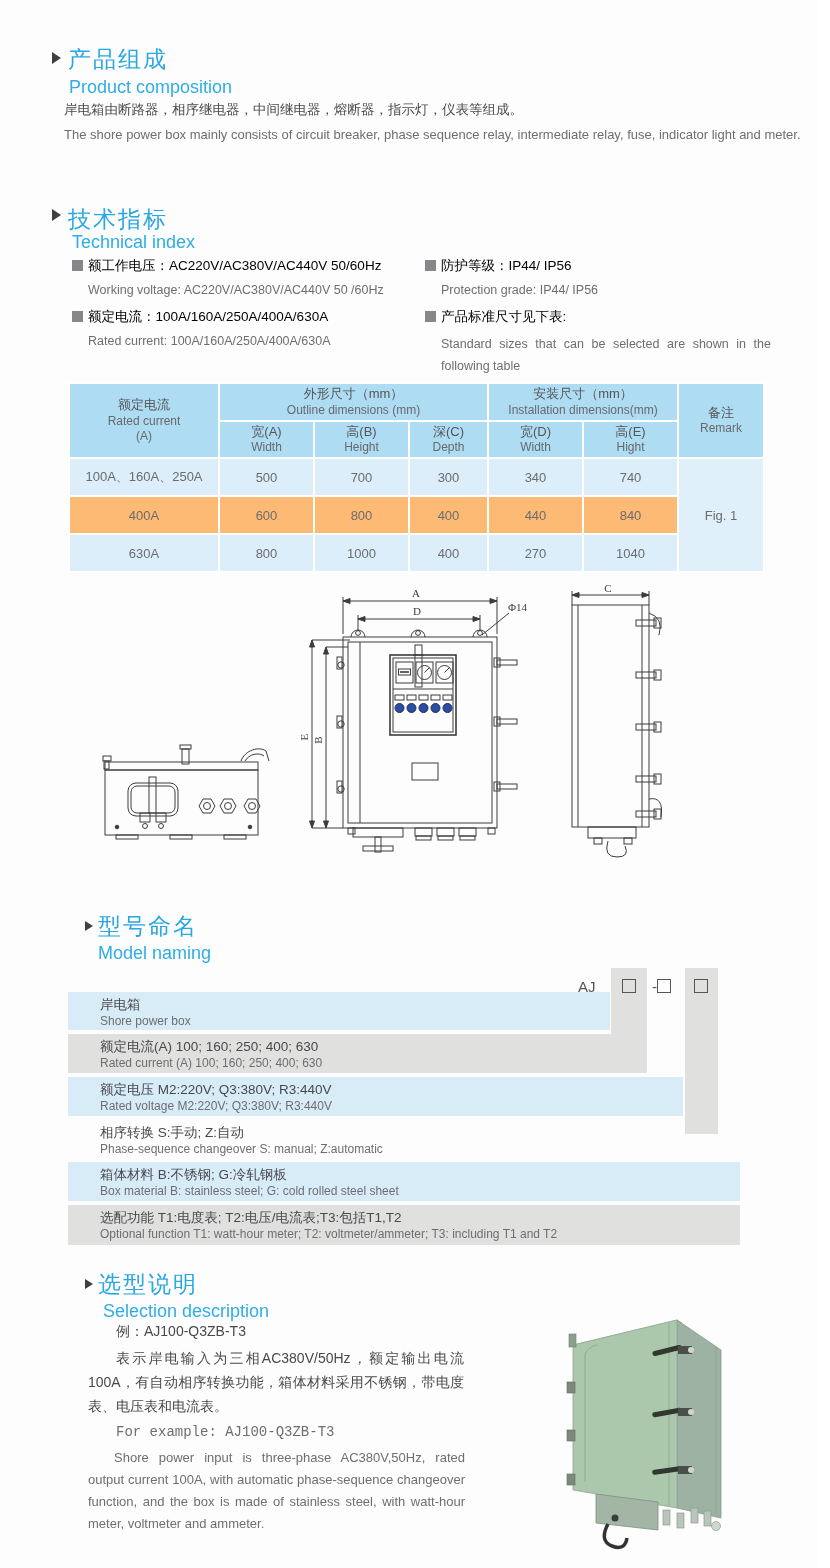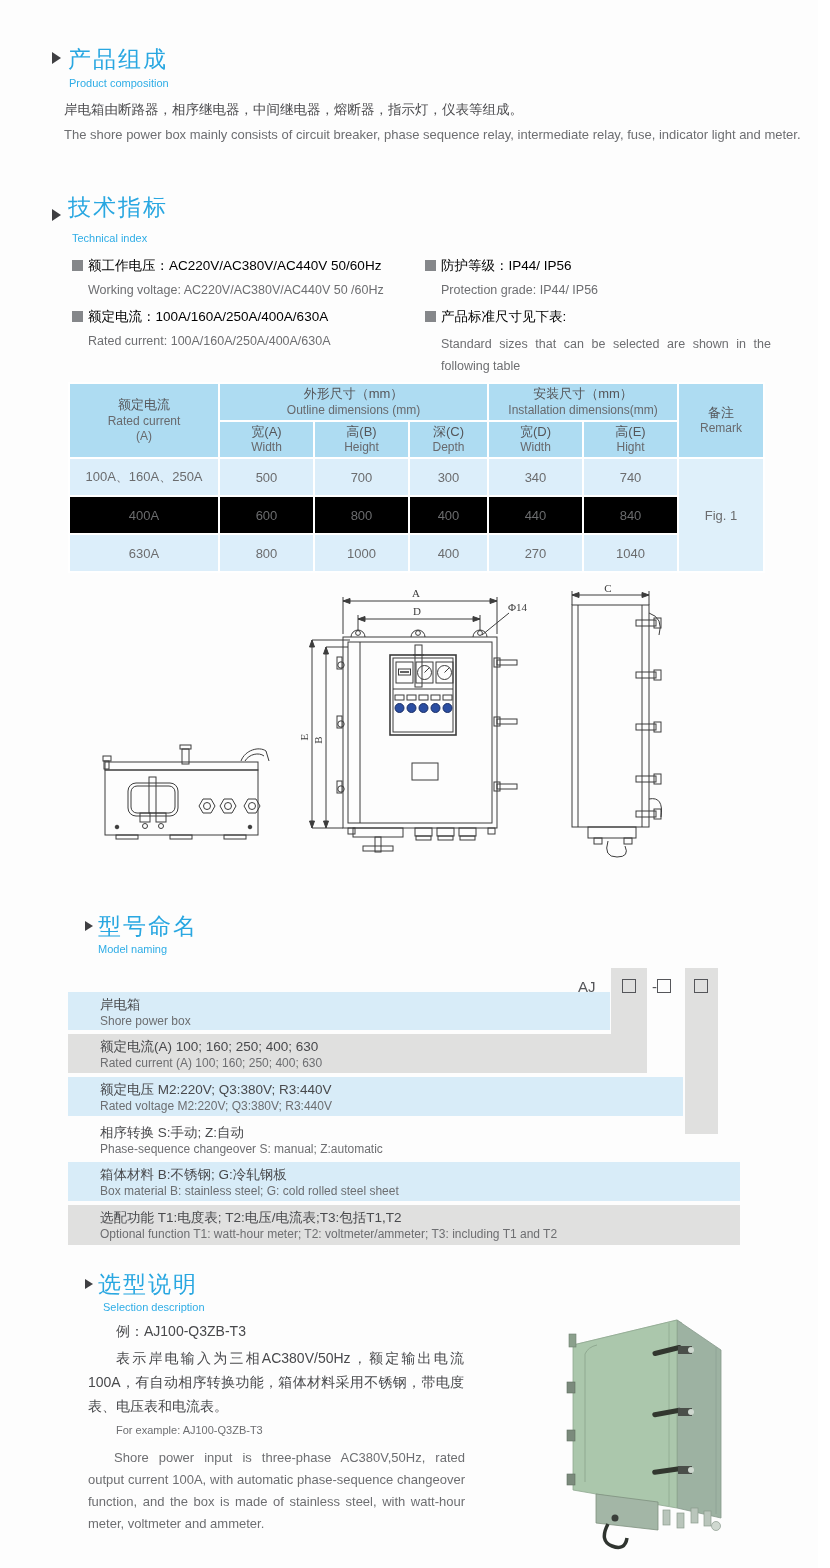--- a/index.html
+++ b/index.html
@@ -2,69 +2,69 @@
 <html><head>
 <meta charset="utf-8">
 <style>
   html,body{margin:0;padding:0;background:#ffffff;}
   .page{position:relative;width:818px;height:1568px;background:#fdfdfd;overflow:hidden;
         font-family:"Liberation Sans","DejaVu Sans",sans-serif;color:#4a4a4d;}
   .abs{position:absolute;}
   
   .tri{width:0;height:0;border-top:6px solid transparent;border-bottom:6px solid transparent;border-left:9px solid #3f3f42;}
   .h-cn{font-size:23px;letter-spacing:2px;color:#29a7e1;}
-  .h-en{font-size:11px;color:#2fadE6;color:#2fade6;}
+  .h-en{font-size:18px;color:#2fadE6;color:#2fade6;}
   .p-cn{font-size:13.5px;color:#4a4a4d;}
   .p-en{font-size:13px;color:#6d6e71;}
   
   .spec-cn{font-size:13.5px;color:#000000;white-space:nowrap;}
   .sq{display:inline-block;width:11px;height:11px;background:#85878a;margin-right:5px;vertical-align:-1px;}
   .spec-en{margin:8px 0 0 16px;font-size:12.5px;color:#6d6e71;}
   .spec-en.wrap{width:330px;text-align:justify;line-height:1.75;}
   
   table.dim{border-collapse:collapse;table-layout:fixed;}
   table.dim th,table.dim td{border:2px solid #ffffff;text-align:center;vertical-align:middle;padding:0;}
   table.dim th{background:#aedcf2;font-weight:normal;}
   .th-cn{font-size:13px;color:#55565a;line-height:1.35;}
   .th-en{font-size:12px;color:#68696d;line-height:1.3;}
   table.dim td{font-size:13px;color:#6b6c6e;}
   tr.body-a td{background:#dceefa;}
-  tr.body-b td{background:#000000;}
+  tr.body-b td{background:#fdba74;}
   td.remark-cell{background:#dff0fa !important;}
   
   svg text{font-family:"Liberation Serif","DejaVu Serif",serif;}
   
   .nrow{position:absolute;left:68px;box-sizing:border-box;padding:4px 0 0 32px;margin-top:24px;}
   .nrow .cn{font-size:13.5px;color:#48494c;line-height:17px;white-space:nowrap;}
   .nrow .en{font-size:12px;color:#6d6e71;line-height:15px;margin-top:1px;white-space:nowrap;}
   .n-blue{background:#d8ecf8;}
   .n-gray{background:#e0e0df;}
   .n-white{background:#fdfdfd;}
   .strip{position:absolute;background:#e0e0df;}
   .code{position:absolute;font-size:15px;color:#55565a;line-height:18px;}
   .codebox{display:inline-block;width:12px;height:12px;border:1.5px solid #55565a;vertical-align:-1px;}
   
   .sel-line{font-size:14px;color:#48494c;}
   .sel-desc-cn{font-size:14px;color:#48494c;line-height:1.72;text-align:justify;text-indent:28px;}
-  .sel-line-en{font-size:11px;color:#6d6e71;}
+  .sel-line-en{font-size:14px;color:#6d6e71;font-family:Liberation Mono, monospace;}
   .sel-desc-en{font-size:13px;color:#6d6e71;line-height:1.7;text-align:justify;text-indent:26px;}
 </style>
 </head>
 <body>
 
 <div class="page">
 
   <div class="abs tri" style="left:52px;top:52px;"></div>
   <div class="abs h-cn" style="left:68px;top:44px;">产品组成</div>
   <div class="abs h-en" style="left:69px;top:77px;">Product  composition</div>
   <div class="abs p-en" style="left:64px;top:127px;">The shore power box mainly consists of circuit breaker, phase sequence relay, intermediate relay, fuse, indicator light and meter.</div>
   <div class="abs p-cn" style="left:64px;top:101px;">岸电箱由断路器，相序继电器，中间继电器，熔断器，指示灯，仪表等组成。</div>
 
   <div class="abs tri" style="left:52px;top:209px;"></div>
-  <div class="abs h-cn" style="left:68px;top:192px;">技术指标</div>
+  <div class="abs h-cn" style="left:68px;top:204px;">技术指标</div>
   <div class="abs h-en" style="left:72px;top:232px;">Technical index</div>
 
   <div class="abs" style="left:72px;top:257px;">
     <div class="spec-cn"><span class="sq"></span><span>额工作电压：AC220V/AC380V/AC440V  50/60Hz</span></div>
     <div class="spec-en">Working voltage: AC220V/AC380V/AC440V 50 /60Hz</div>
   </div>
   <div class="abs" style="left:72px;top:308px;">
     <div class="spec-cn"><span class="sq"></span><span>额定电流：100A/160A/250A/400A/630A</span></div>
     <div class="spec-en">Rated current: 100A/160A/250A/400A/630A</div>
   </div>

